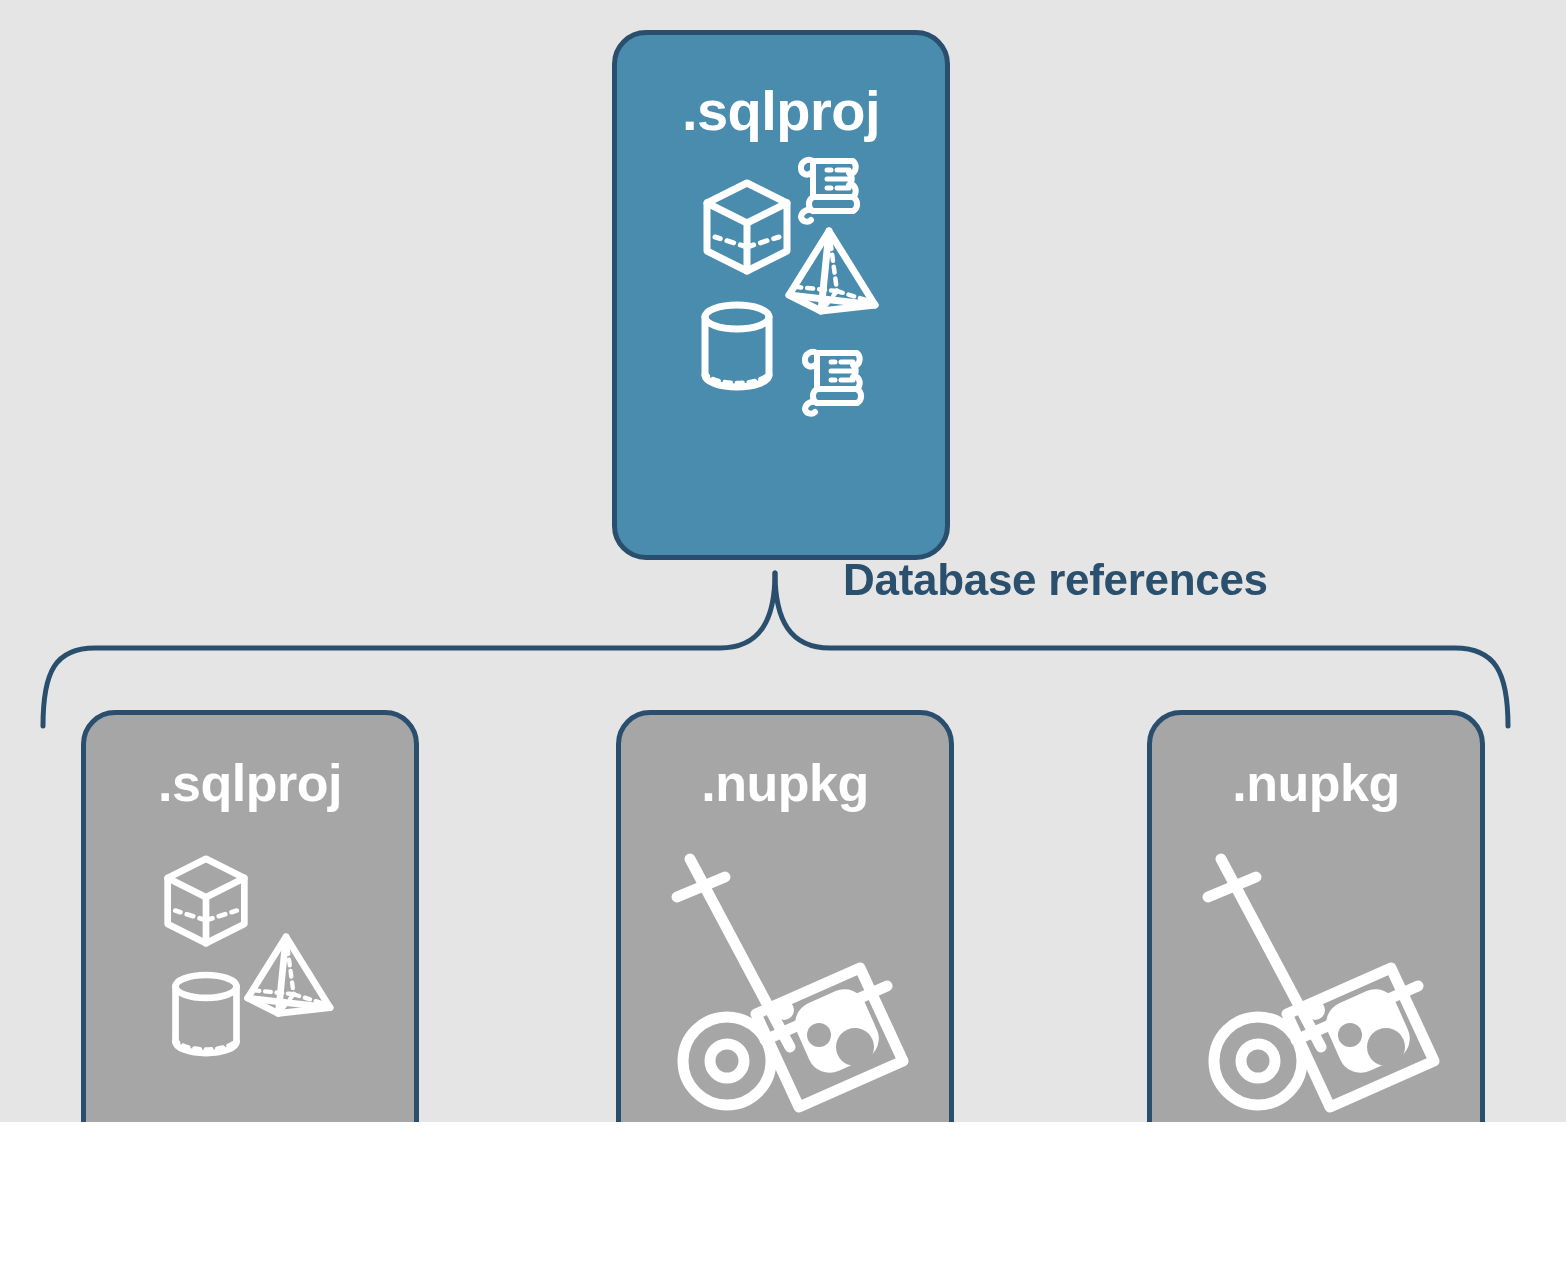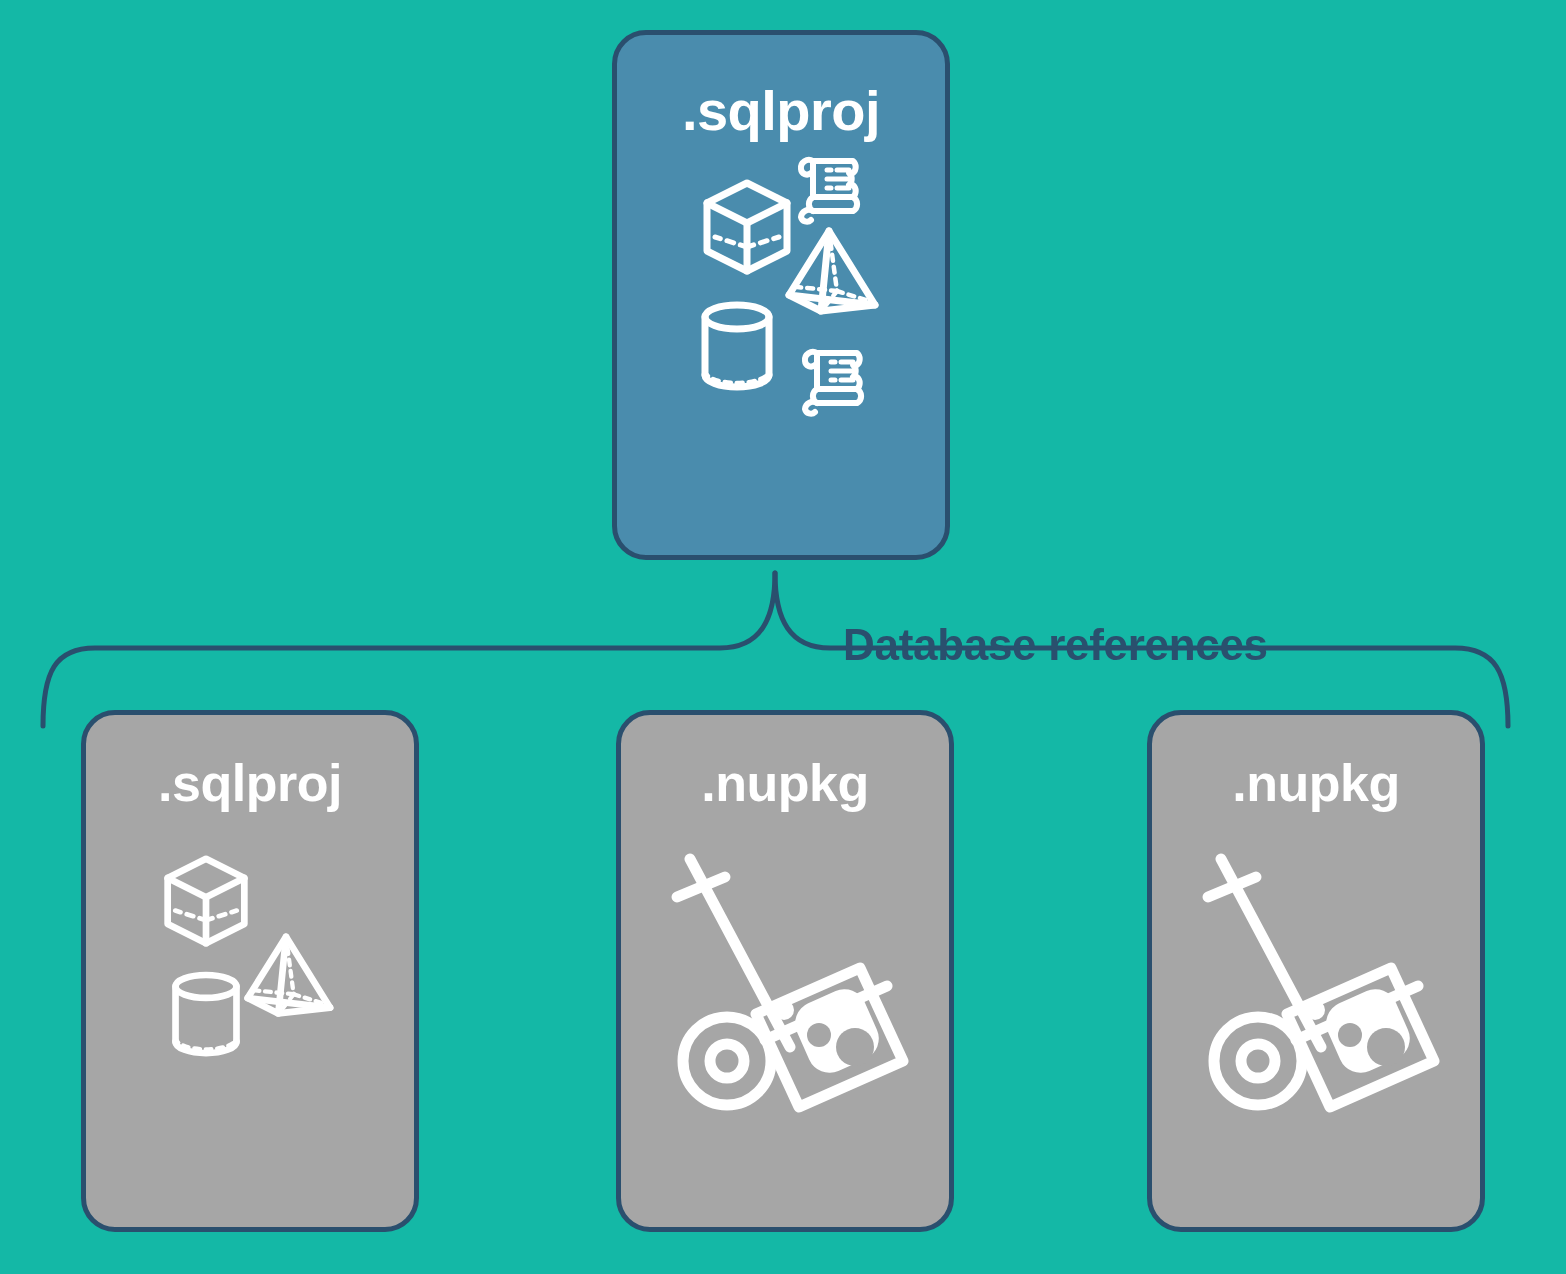--- a/index.html
+++ b/index.html
@@ -6,22 +6,22 @@
     margin: 0;
     padding: 0;
     background: #ffffff;
   }
   body {
     font-family: "Liberation Sans", sans-serif;
   }
   #stage {
     position: relative;
     width: 1566px;
-    height: 1274px;
-    background: #14b8a6;
+    height: 1122px;
+    background: #e5e5e5;
     overflow: hidden;
   }
   .node {
     position: absolute;
     border-radius: 34px;
     border: 5px solid #2a4f6e;
     box-sizing: border-box;
     display: flex;
     flex-direction: column;
     align-items: center;
@@ -72,21 +72,21 @@
     position: absolute;
     left: 0;
     top: 0;
     width: 1566px;
     height: 1274px;
     pointer-events: none;
   }
   #db-ref-label {
     position: absolute;
     left: 843px;
-    top: 620px;
+    top: 555px;
     font-size: 44px;
     font-weight: bold;
     color: #2a506e;
     letter-spacing: -0.3px;
     white-space: nowrap;
     user-select: none;
   }
   .ic { position: absolute; }
 </style>
 </head>

